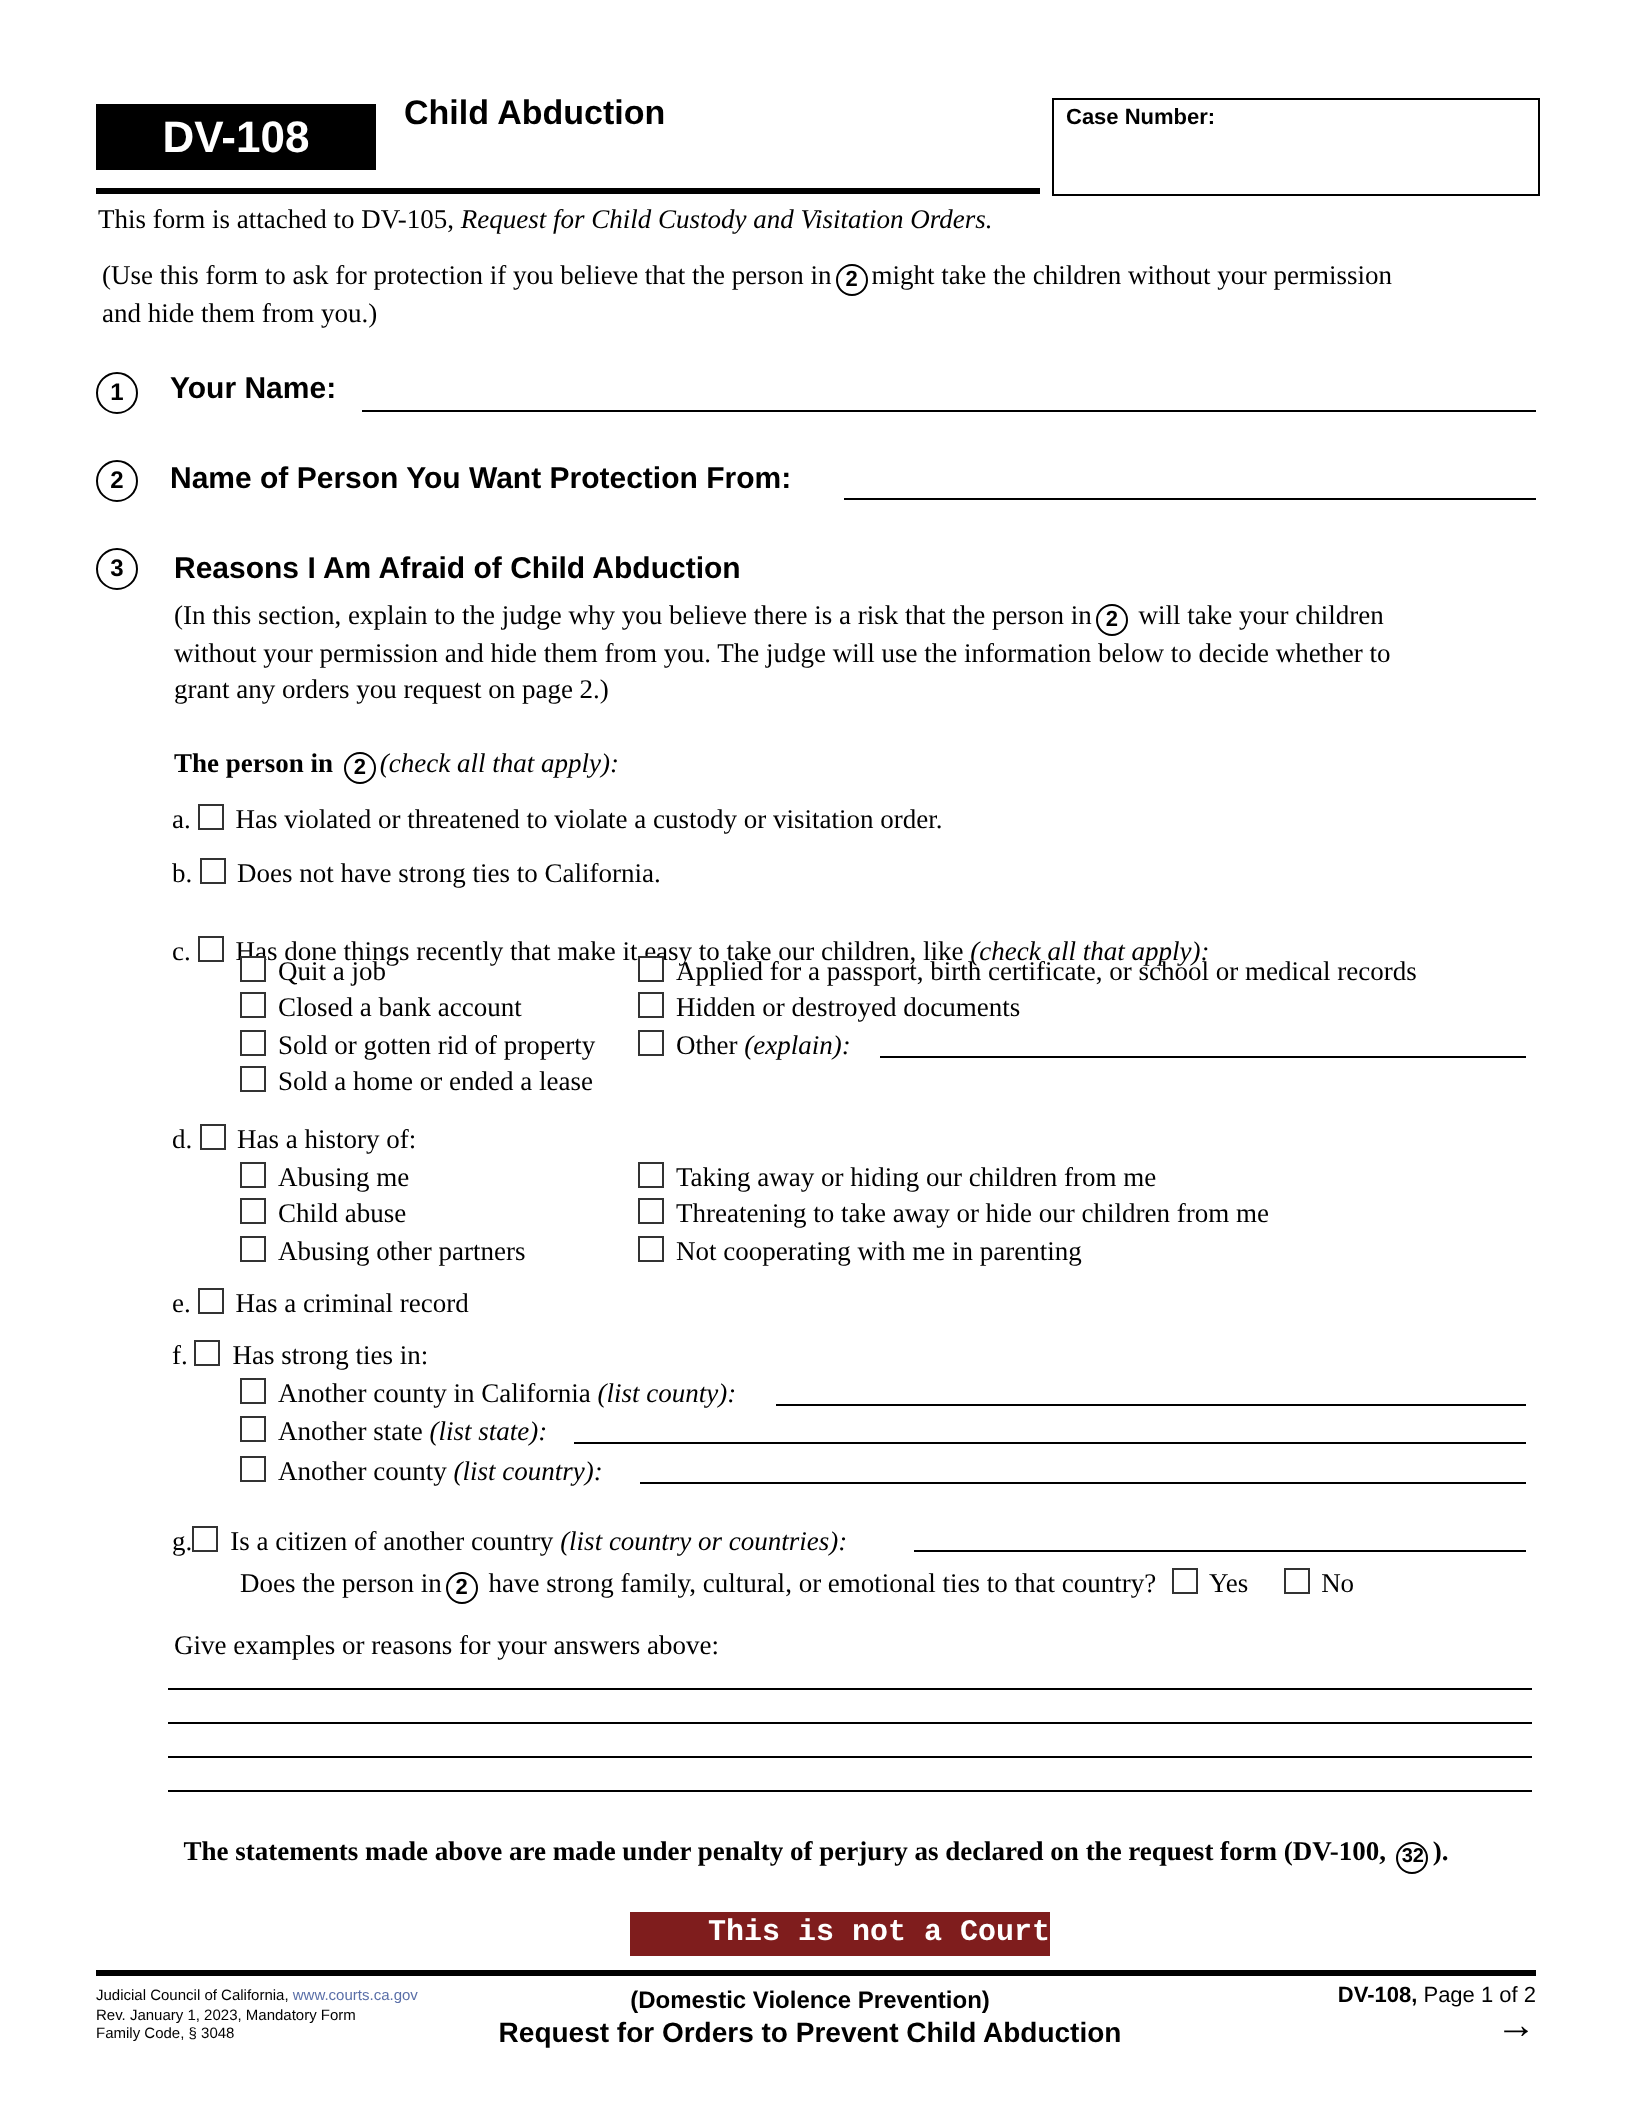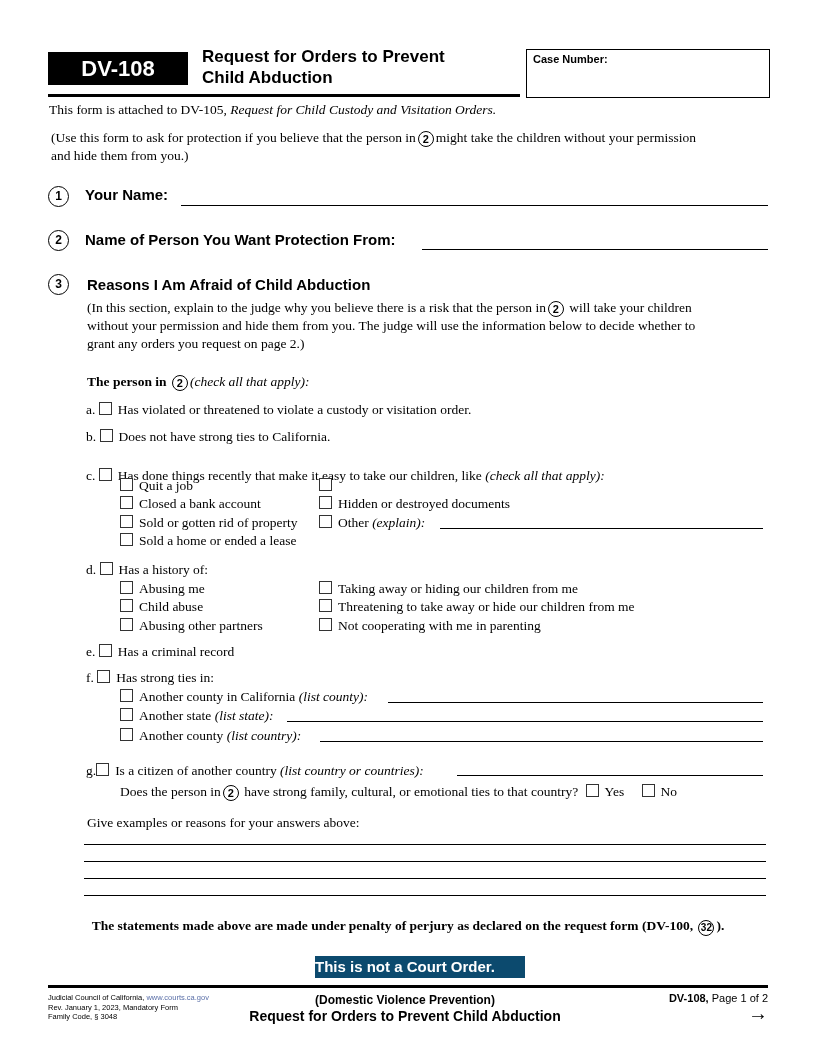--- a/index.html
+++ b/index.html
@@ -19,34 +19,33 @@
     font-family: "Liberation Sans", sans-serif; font-weight: bold; font-size: 11px; line-height: 14px; text-align: center; vertical-align: -1px; margin: 0 2px; }
   .circ-big { position: absolute; width: 19px; height: 19px; border: 1.3px solid #000; border-radius: 50%;
     font-family: "Liberation Sans", sans-serif; font-weight: bold; font-size: 12px; line-height: 19px; text-align: center; }
   .sec-title { position: absolute; font-family: "Liberation Sans", sans-serif; font-weight: bold; font-size: 15px; }
   .line { position: absolute; height: 1px; background: #000; }
   .cb { display: inline-block; width: 11px; height: 11px; border: 1px solid #333; vertical-align: -1px; margin-right: 6px; background: #fff; cursor: pointer; }
   .row { position: absolute; font-family: "Liberation Serif", serif; font-size: 13.5px; line-height: 17px; white-space: nowrap; }
   i { font-style: italic; }
 
   #perjury { left: 0; width: 816px; top: 918px; text-align: center; font-family: "Liberation Serif", serif; font-weight: bold; font-size: 13.5px; }
-  #not-order { left: 315px; top: 956px; width: 210px; height: 22px; background: #0c4a6e; color: #fff; text-align: left;
-    font-family: Liberation Sans, sans-serif; font-weight: bold; font-size: 15px; line-height: 22px; }
+  #not-order { left: 315px; top: 956px; width: 210px; height: 22px; background: #7f1d1d; color: #fff; text-align: right;
+    font-family: Liberation Mono, monospace; font-weight: bold; font-size: 15px; line-height: 22px; }
   #footer-rule { left: 48px; top: 985px; width: 720px; height: 3px; background: #000; }
   #footer-left { left: 48px; top: 993px; font-family: "Liberation Sans", sans-serif; font-size: 7.5px; line-height: 9.5px; }
   #footer-left .link { color: #5a6fa8; }
   #footer-center { left: 230px; top: 992px; width: 350px; text-align: center; font-family: "Liberation Sans", sans-serif; font-weight: bold; }
   #footer-right { left: 600px; top: 992px; width: 168px; text-align: right; font-family: "Liberation Sans", sans-serif; font-size: 11px; }
 </style>
 </head>
 <body>
 
 <div id="form-id-box" class="abs">DV-108</div>
 <div id="form-title" class="abs">
-  <div>Request for Orders to Prevent</div>
   <div>Child Abduction</div>
 </div>
 <div id="header-rule" class="abs"></div>
 <div id="case-box" class="abs">
   <span id="case-label">Case Number:</span>
 </div>
 
 <div class="abs body-text" style="left:49px; top:101px;">
   <span>This form is attached to DV-105, </span><i>Request for Child Custody and Visitation Orders.</i>
 </div>
@@ -83,21 +82,21 @@
   <span>b.</span> <span class="cb"></span><span>Does not have strong ties to California.</span>
 </div>
 
 <div class="row" style="left:86px; top:467px;">
   <span>c.</span> <span class="cb"></span><span>Has done things recently that make it easy to take our children, like </span><i>(check all that apply):</i>
 </div>
 <div class="row" style="left:120px; top:477px;"><span class="cb"></span><span>Quit a job</span></div>
 <div class="row" style="left:120px; top:495px;"><span class="cb"></span><span>Closed a bank account</span></div>
 <div class="row" style="left:120px; top:514px;"><span class="cb"></span><span>Sold or gotten rid of property</span></div>
 <div class="row" style="left:120px; top:532px;"><span class="cb"></span><span>Sold a home or ended a lease</span></div>
-<div class="row" style="left:319px; top:477px;"><span class="cb"></span></div>
+<div class="row" style="left:319px; top:477px;"><span class="cb"></span><span>Applied for a passport, birth certificate, or school or medical records</span></div>
 <div class="row" style="left:319px; top:495px;"><span class="cb"></span><span>Hidden or destroyed documents</span></div>
 <div class="row" style="left:319px; top:514px;"><span class="cb"></span><span>Other </span><i>(explain):</i></div>
 <div class="line" style="left:440px; top:528px; width:323px;"></div>
 
 <div class="row" style="left:86px; top:561px;">
   <span>d.</span> <span class="cb"></span><span>Has a history of:</span>
 </div>
 <div class="row" style="left:120px; top:580px;"><span class="cb"></span><span>Abusing me</span></div>
 <div class="row" style="left:120px; top:598px;"><span class="cb"></span><span>Child abuse</span></div>
 <div class="row" style="left:120px; top:617px;"><span class="cb"></span><span>Abusing other partners</span></div>

